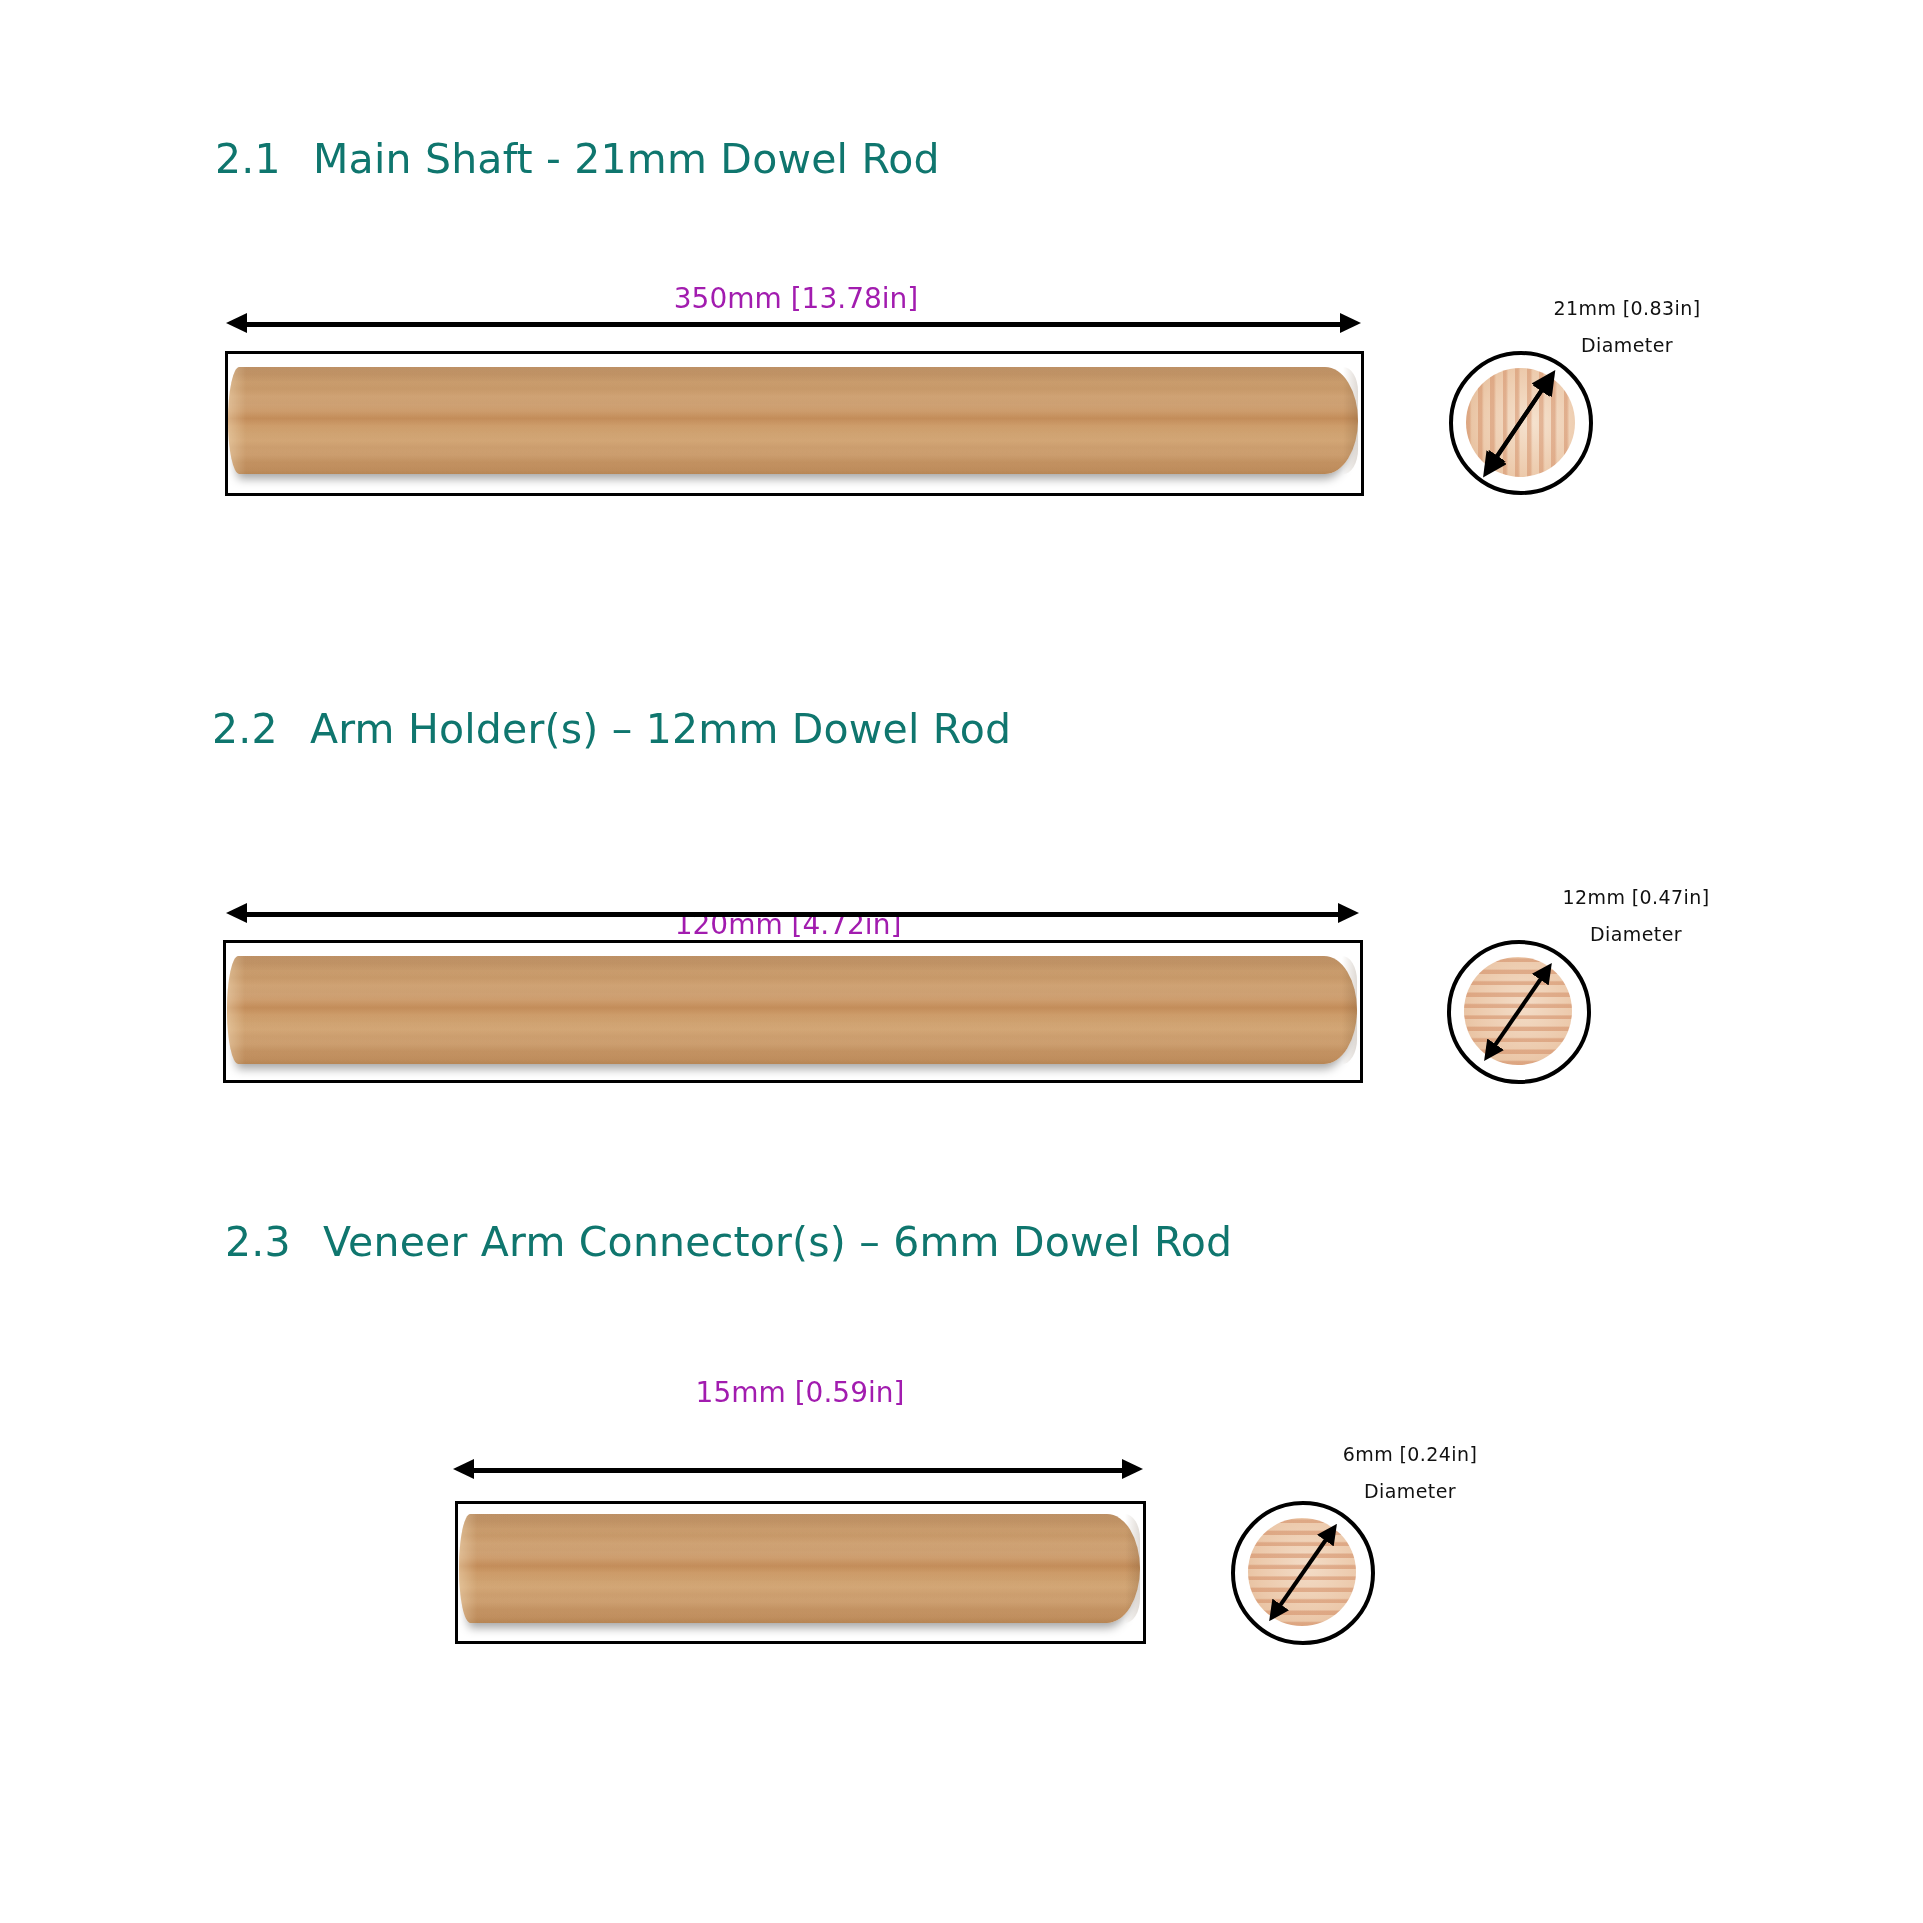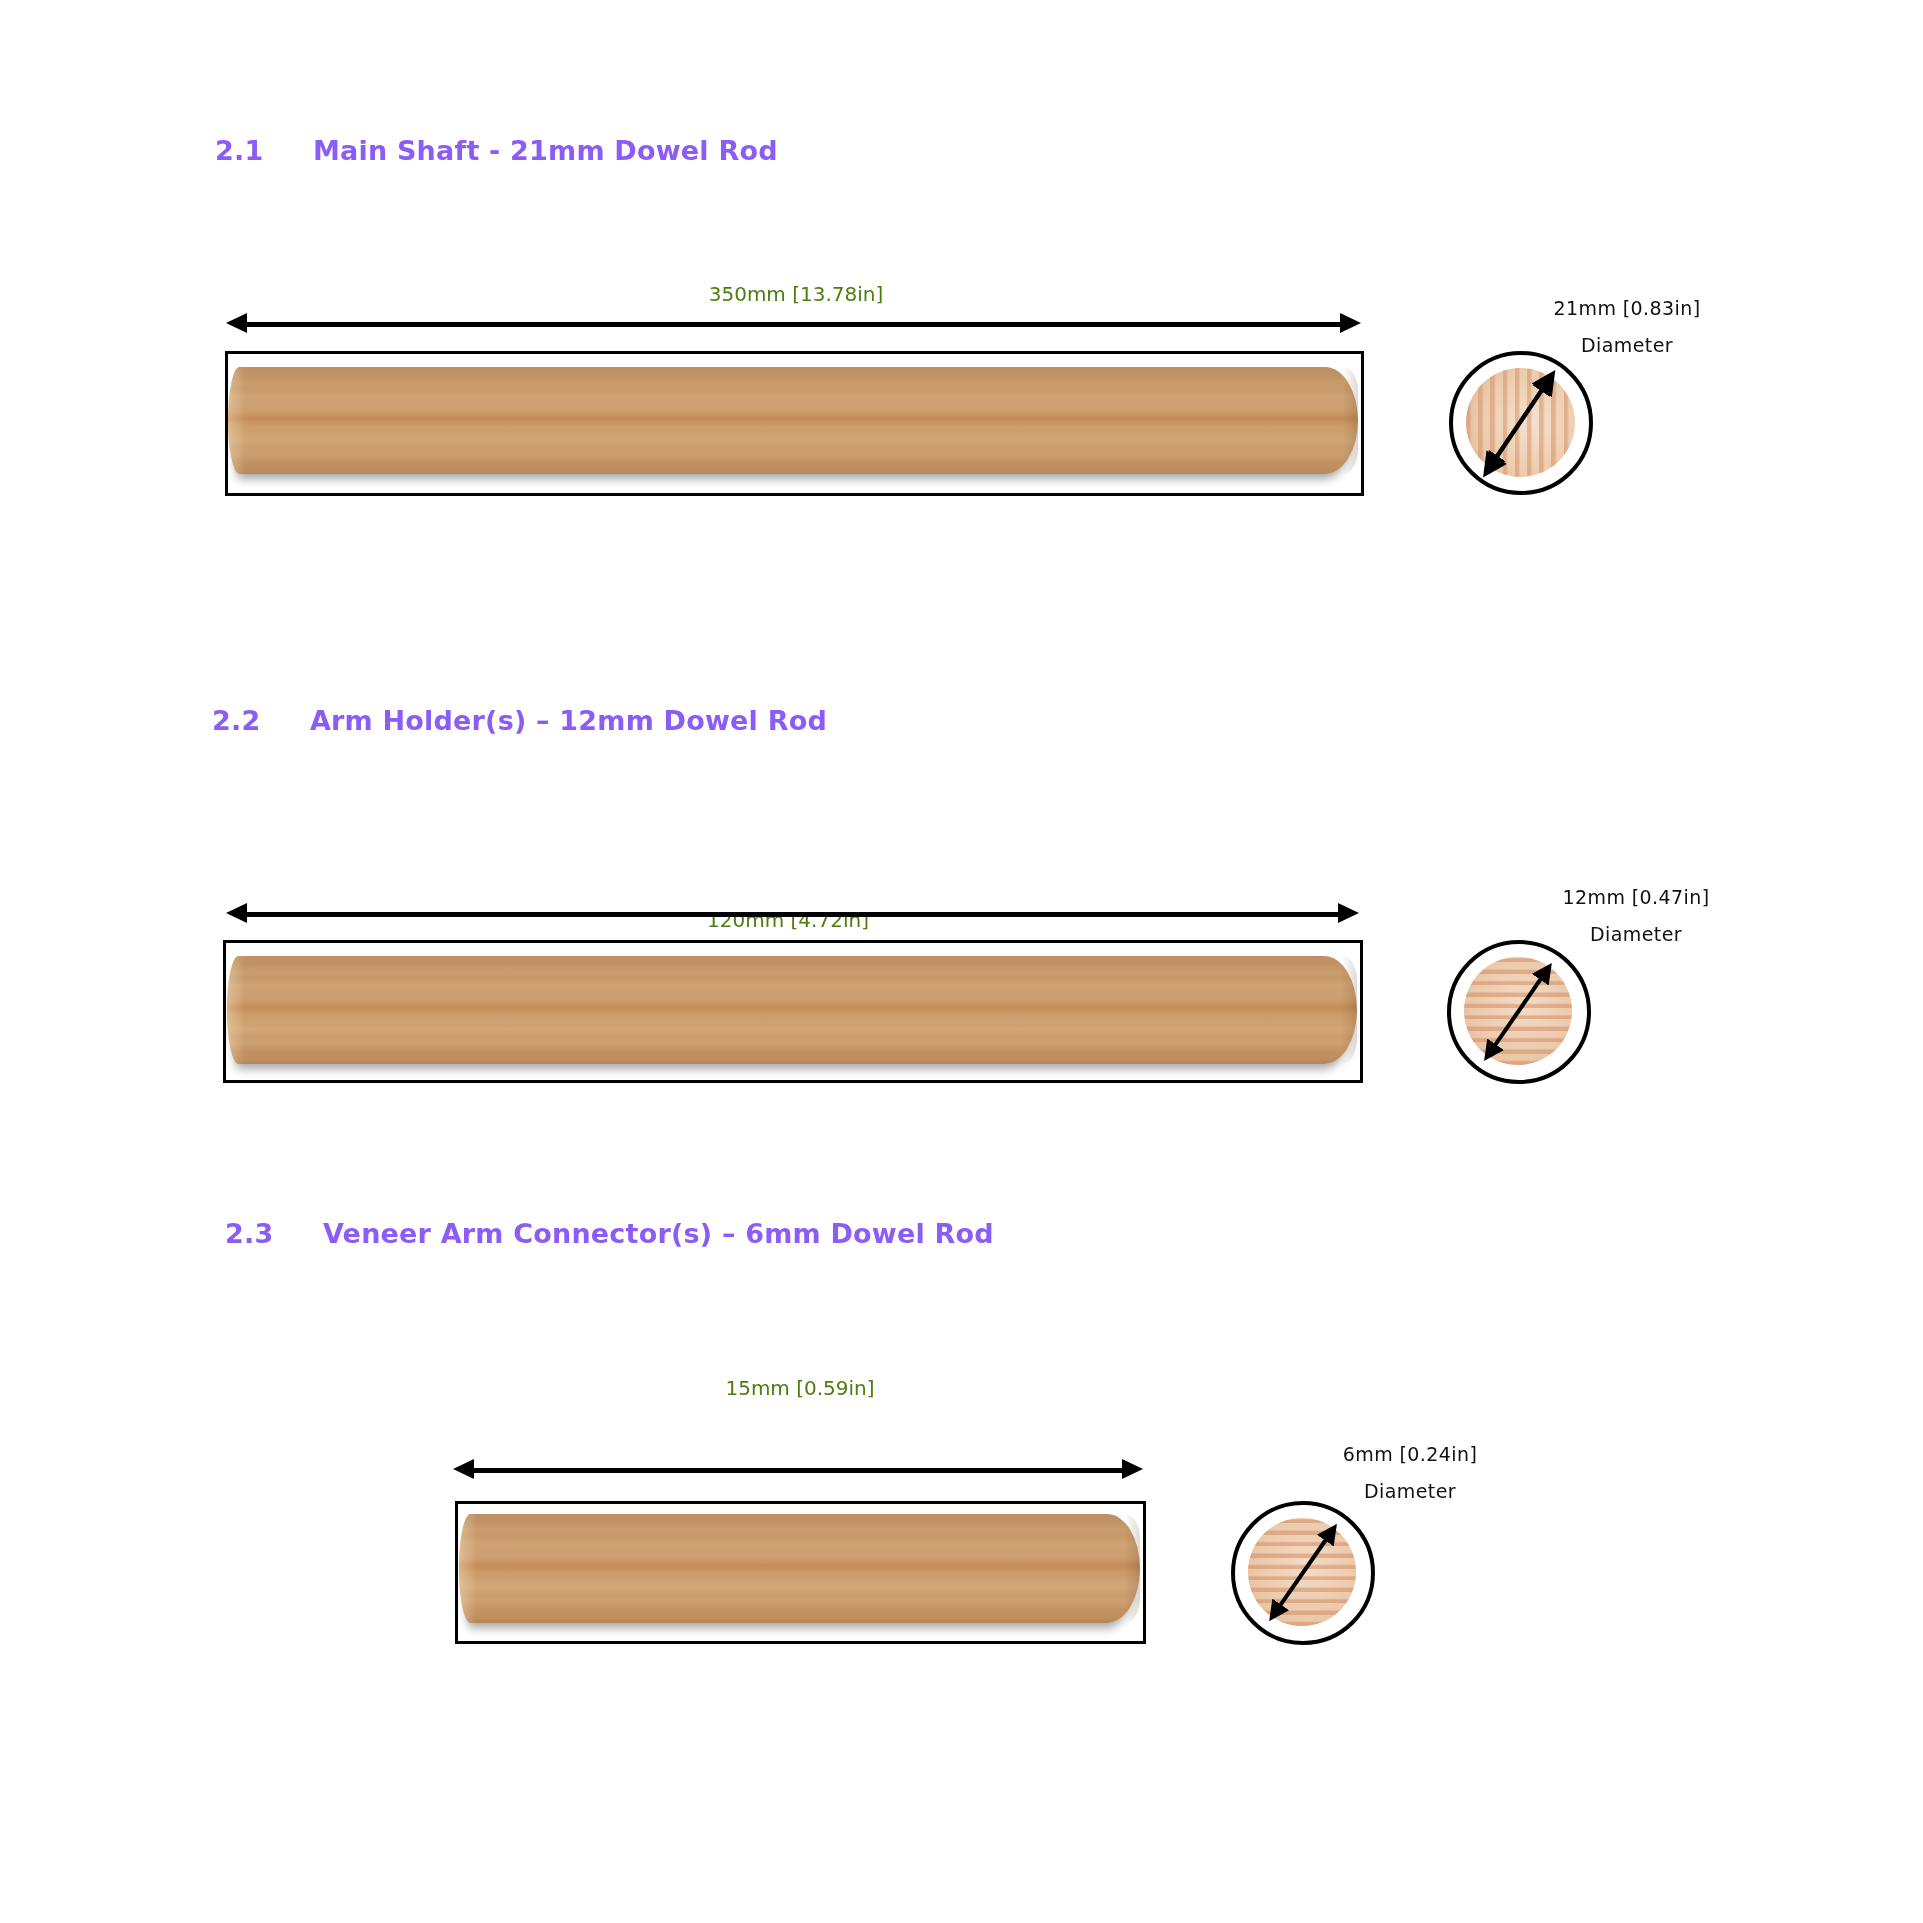--- a/index.html
+++ b/index.html
@@ -1,20 +1,20 @@
 <!DOCTYPE html>
 <html style="font-size:13px"><head>
 <meta charset="utf-8">
 <style>
   html, body { margin:0; padding:0; background:#ffffff; }
   body { width:1923px; height:1923px; position:relative; overflow:hidden;
          font-family:"DejaVu Sans", "Liberation Sans", sans-serif; color:#111; }
-  .section-title { position:absolute; font-size:27px; font-weight:700; color:#8b5cf6; white-space:nowrap; letter-spacing:0.2px; }
+  .section-title { position:absolute; font-size:41px; font-weight:400; color:#0f766e; white-space:nowrap; letter-spacing:0.2px; }
   .section-title .num { display:inline-block; width:98px; }
-  .dim-label { position:absolute; font-size:20px; color:#4d7c0f; white-space:nowrap; transform:translateX(-50%); }
+  .dim-label { position:absolute; font-size:28px; color:#a21caf; white-space:nowrap; transform:translateX(-50%); }
   .dia-label { position:absolute; font-size:19px; color:#111; white-space:nowrap; transform:translateX(-50%); text-align:center; line-height:37px; letter-spacing:0.4px; }
   .arrow { position:absolute; height:0; }
   .arrow .line { position:absolute; left:16.3px; right:16.3px; top:-2.4px; height:4.9px; background:#000; }
   .arrow .head-l { position:absolute; left:0; top:-10.6px; width:0; height:0;
                    border-top:10.6px solid transparent; border-bottom:10.6px solid transparent; border-right:21px solid #000; }
   .arrow .head-r { position:absolute; right:0; top:-10.6px; width:0; height:0;
                    border-top:10.6px solid transparent; border-bottom:10.6px solid transparent; border-left:21px solid #000; }
   .frame { position:absolute; border:3.3px solid #000; box-sizing:border-box; background:#fff; }
   .rod { position:absolute; border-radius:11.4px 33px 33px 11.4px / 50% 50% 50% 50%;
          background:

